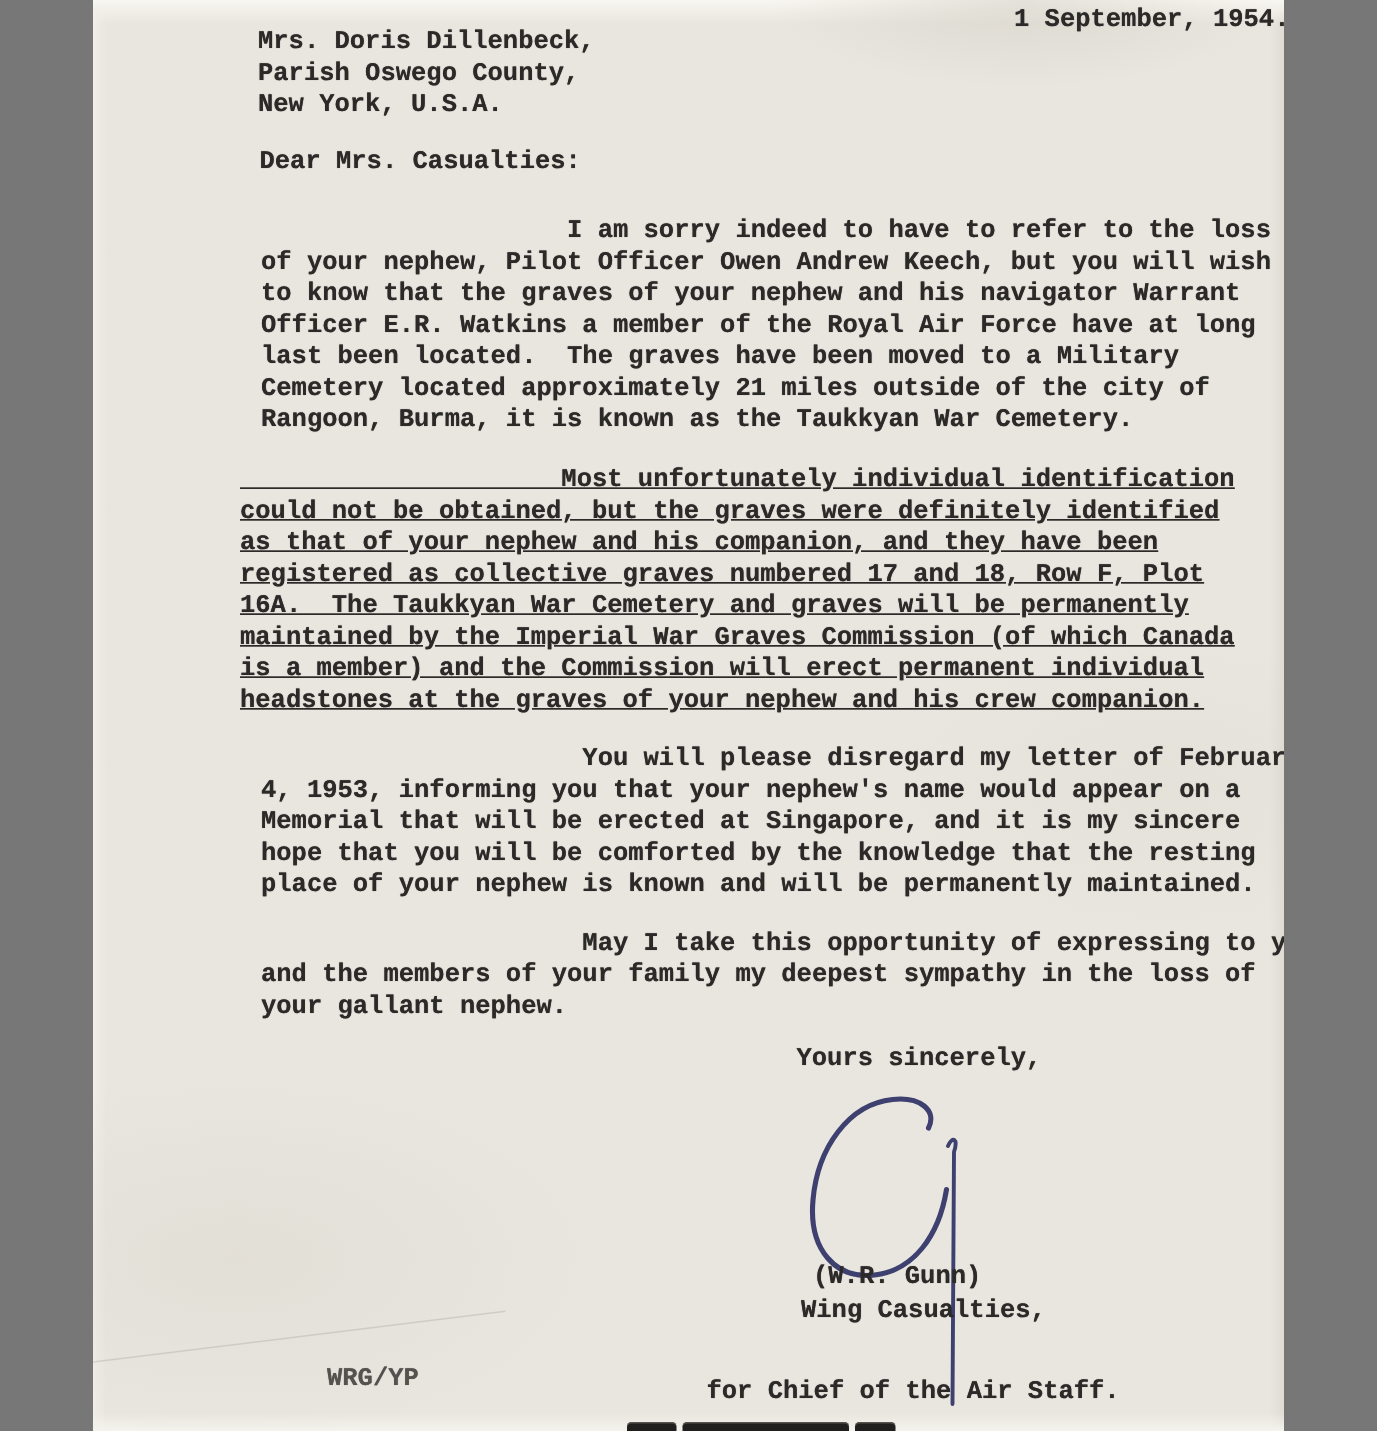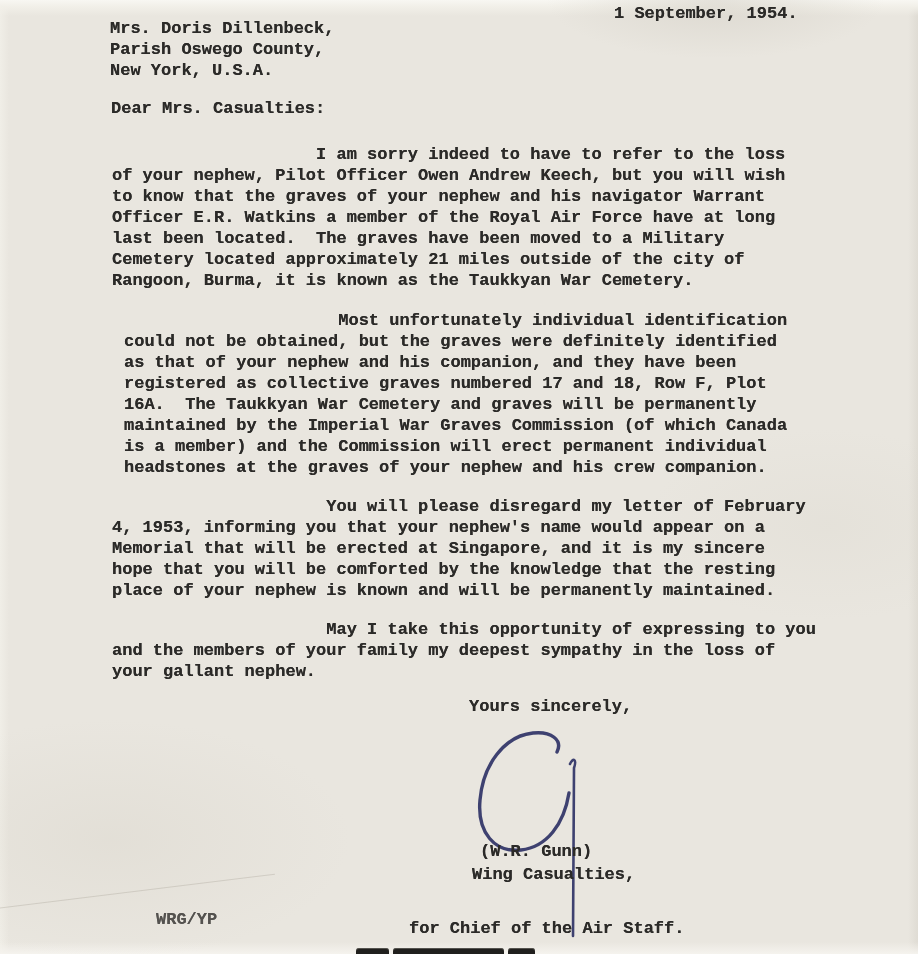--- a/index.html
+++ b/index.html
@@ -1,18 +1,18 @@
 <!DOCTYPE html>
 <html><head>
 <meta charset="utf-8">
 <style>
   html,body{margin:0;padding:0;background:#777;}
   .scan{
     position:relative;
-    width:918px;height:954px;
+    width:794px;height:954px;
     margin:0 auto;
     overflow:hidden;
     font-family:"Liberation Mono","DejaVu Sans Mono",monospace;
     font-size:17px;
     font-weight:700;
     line-height:21px;
     color:#2b2a28;
     background:
       radial-gradient(260px 90px at 78% 0%, rgba(205,200,190,.45), transparent 65%),
       radial-gradient(400px 200px at 12% 88%, rgba(212,207,196,.30), transparent 60%),
@@ -47,21 +47,21 @@
   <div class="t" style="left:111px;top:98px;">Dear Mrs. Casualties:</div>
 
   <div class="t" style="left:112px;top:144px;">                    I am sorry indeed to have to refer to the loss
 of your nephew, Pilot Officer Owen Andrew Keech, but you will wish
 to know that the graves of your nephew and his navigator Warrant
 Officer E.R. Watkins a member of the Royal Air Force have at long
 last been located.  The graves have been moved to a Military
 Cemetery located approximately 21 miles outside of the city of
 Rangoon, Burma, it is known as the Taukkyan War Cemetery.</div>
 
-  <div class="t" style="left:124px;top:310px;">                     Most unfortunately individual identification
+  <div class="t" style="left:98px;top:310px;text-decoration:underline;">                     Most unfortunately individual identification
 could not be obtained, but the graves were definitely identified
 as that of your nephew and his companion, and they have been
 registered as collective graves numbered 17 and 18, Row F, Plot
 16A.  The Taukkyan War Cemetery and graves will be permanently
 maintained by the Imperial War Graves Commission (of which Canada
 is a member) and the Commission will erect permanent individual
 headstones at the graves of your nephew and his crew companion.</div>
 
   <div class="t" style="left:112px;top:496px;">                     You will please disregard my letter of February
 4, 1953, informing you that your nephew's name would appear on a

